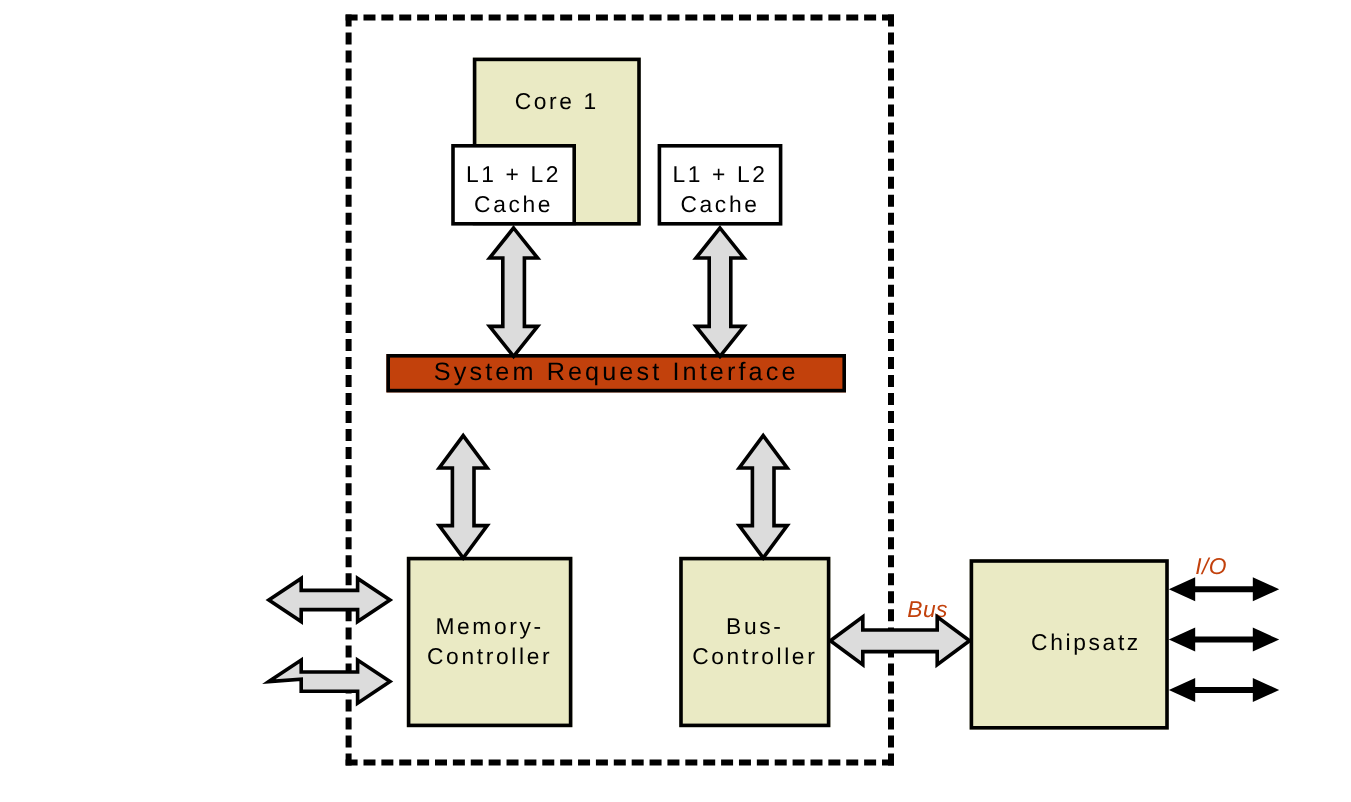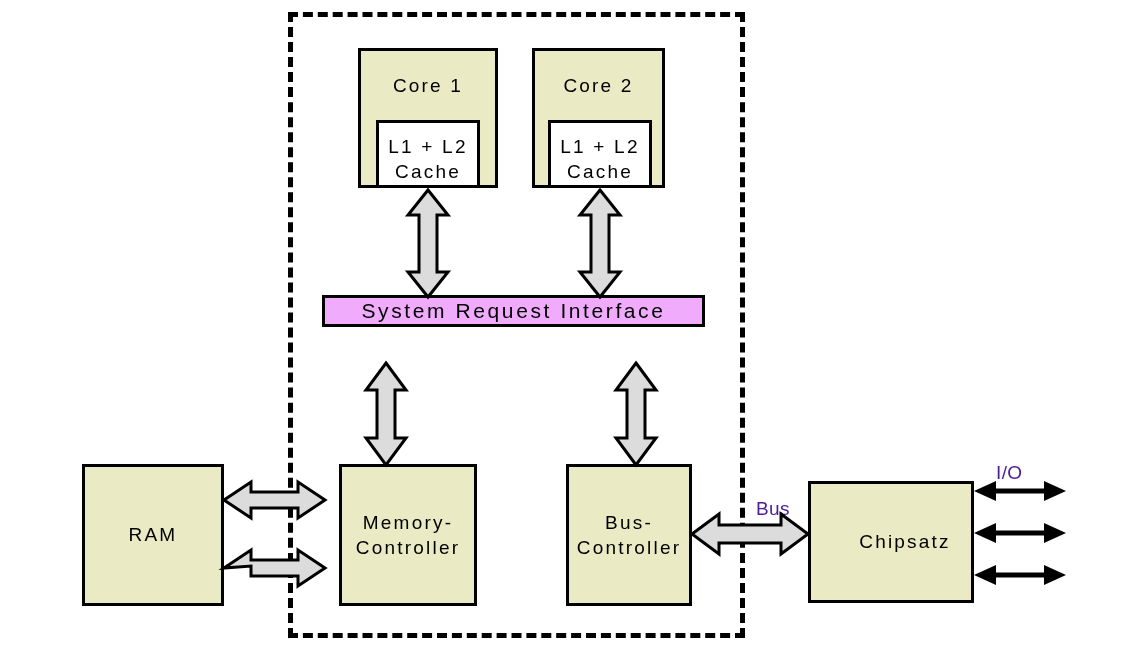--- a/index.html
+++ b/index.html
@@ -45,20 +45,21 @@
     line-height: 1.32;
     letter-spacing: 2.2px;
     font-size: 19px;
     white-space: pre-line;
   }
 
   
   .core {
     display: block;
     padding: 0;
+    margin-left: 36px;
   }
   .core .core-title {
     position: absolute;
     left: 0;
     right: 0;
     top: 24px;
     text-align: center;
     font-size: 19px;
     letter-spacing: 2.2px;
   }
@@ -76,38 +77,39 @@
     font-size: 19px;
     letter-spacing: 2.2px;
     line-height: 1.35;
     white-space: pre-line;
   }
 
   
   .bar {
     position: absolute;
     box-sizing: border-box;
-    background: #f0abfc;
+    background: #c2410c;
     border: 3px solid #000000;
     display: flex;
     align-items: center;
     justify-content: center;
   }
   .bar .lbl {
     font-size: 21px;
     letter-spacing: 2.6px;
   }
 
   
   .free-label {
     position: absolute;
     font-size: 19px;
-    color: #4c1d95;
+    color: #c2410c;
     letter-spacing: 0.4px;
     white-space: nowrap;
+    font-style: italic;
   }
 
   svg.overlay {
     position: absolute;
     left: 0;
     top: 0;
     width: 1126px;
     height: 668px;
     pointer-events: none;
   }
@@ -134,48 +136,42 @@
   <div class="die-boundary"></div>
 
   <div class="block core" style="left:358px; top:48px; width:140px; height:140px;">
     <span class="core-title">Core 1</span>
   </div>
   <div class="cache" style="left:376px; top:120px; width:104px; height:68px;">
     <span class="lbl">L1 + L2
 Cache</span>
   </div>
 
-  <div class="block core" style="left:532px; top:48px; width:133px; height:140px;">
-    <span class="core-title">Core 2</span>
-  </div>
   <div class="cache" style="left:548px; top:120px; width:104px; height:68px;">
     <span class="lbl">L1 + L2
 Cache</span>
   </div>
 
   <div class="bar" style="left:322px; top:295px; width:383px; height:32px;">
     <span class="lbl">System Request Interface</span>
   </div>
 
 
-  <div class="block" style="left:82px; top:464px; width:142px; height:142px;">
-    <span class="lbl">RAM</span>
-  </div>
 
   <div class="block" style="left:339px; top:464px; width:138px; height:142px;">
     <span class="lbl">Memory-
 Controller</span>
   </div>
 
   <div class="block" style="left:566px; top:464px; width:126px; height:142px;justify-content:center;">
     <span class="lbl">Bus-
 Controller</span>
   </div>
 
-  <div class="block" style="left:808px; top:481px; width:166px; height:122px;padding-left:28px;">
+  <div class="block" style="left:808px; top:466px; width:166px; height:142px;padding-left:28px;">
     <span class="lbl">Chipsatz</span>
   </div>
 
   <div class="free-label" style="left:756px; top:498px;">Bus</div>
   <div class="free-label" style="left:996px; top:462px;">I/O</div>
 
   <svg class="overlay" viewBox="0 0 1126 668">
 
     <polygon class="blockarrow" points="428,190 448,215 437,215 437,272 448,272 428,297 408,272 419,272 419,215 408,215"></polygon>
 

